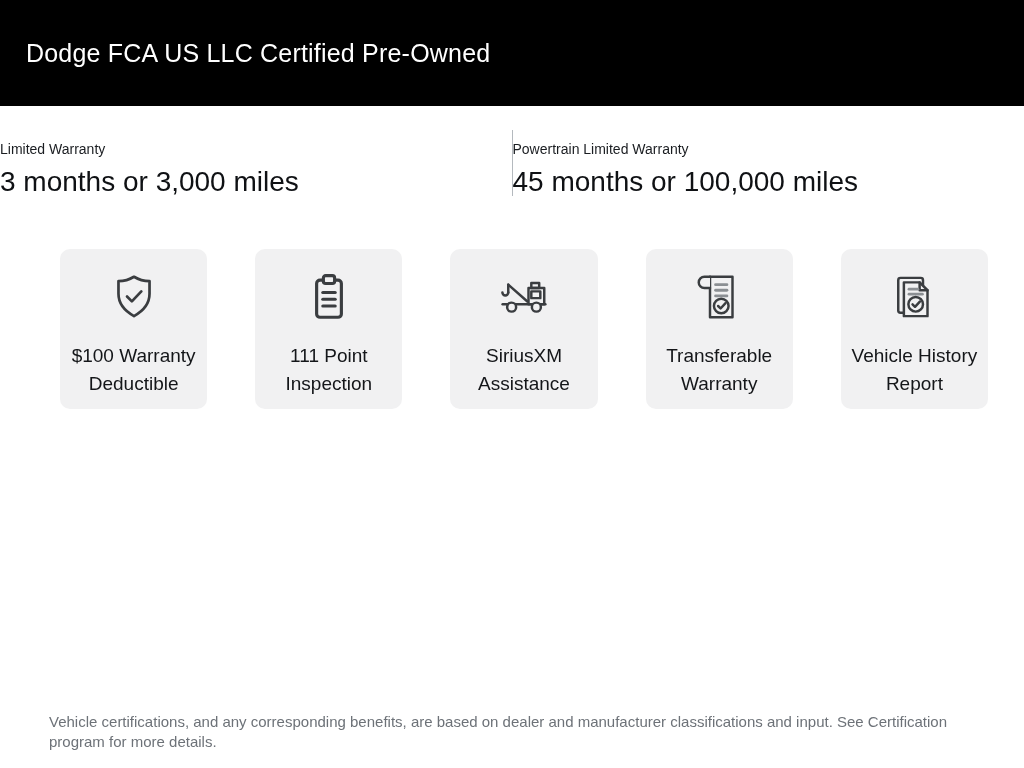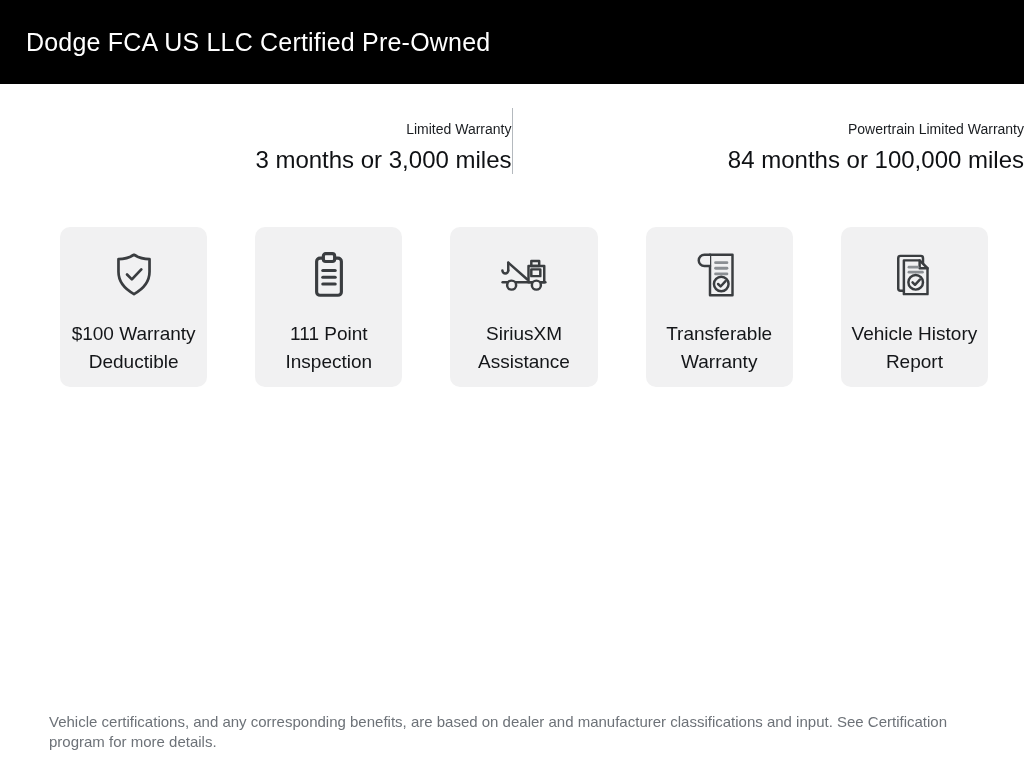--- a/index.html
+++ b/index.html
@@ -8,21 +8,21 @@
     height: 768px;
     background: #ffffff;
     font-family: "Liberation Sans", sans-serif;
     position: relative;
     overflow: hidden;
     color: #111315;
   }
 
   
   .header {
-    height: 84px;
+    height: 106px;
     background: #000000;
     display: flex;
     align-items: center;
     padding: 0 26px;
     box-sizing: border-box;
   }
   .header .title {
     margin: 0;
     color: #ffffff;
     font-size: 25px;
@@ -35,26 +35,26 @@
     margin-top: 24px;
     display: flex;
     justify-content: center;
     align-items: center;
     height: 66px;
   }
   .wcol {
     flex: 1;
     display: flex;
     flex-direction: column;
-    align-items: flex-end;
+    align-items: flex-start;
     gap: 9px;
     margin-top: 12px;
   }
   .wlabel { font-size: 14px; color: #1a1d21; }
-  .wvalue { font-size: 24px; color: #0f1114; }
+  .wvalue { font-size: 28px; color: #0f1114; }
   .wdivider {
     width: 1px;
     height: 66px;
     background: #b4b9be;
     flex: 0 0 1px;
   }
 
   
   .cards {
     display: flex;
@@ -121,21 +121,21 @@
   </header>
 
   <section class="warranty">
     <div class="wcol">
       <div class="wlabel">Limited Warranty</div>
       <div class="wvalue">3 months or 3,000 miles</div>
     </div>
     <div class="wdivider"></div>
     <div class="wcol">
       <div class="wlabel">Powertrain Limited Warranty</div>
-      <div class="wvalue">84 months or 100,000 miles</div>
+      <div class="wvalue">45 months or 100,000 miles</div>
     </div>
   </section>
 
   <section class="cards">
 
     <div class="card">
       <span class="icon">
         <svg width="54" height="54" viewBox="0 0 48 48" fill="none" stroke="#3a3d40" stroke-width="2.4" stroke-linecap="round" stroke-linejoin="round">
           <path d="M24 6c4.2 2.6 8.9 3.9 13.8 3.9v11.3c0 8.8-5.8 15.4-13.8 19.8-8-4.4-13.8-11-13.8-19.8V9.9C15.1 9.9 19.8 8.6 24 6z"></path>
           <path d="M17.8 23.6l4.3 4.3 8.4-8.9"></path>

